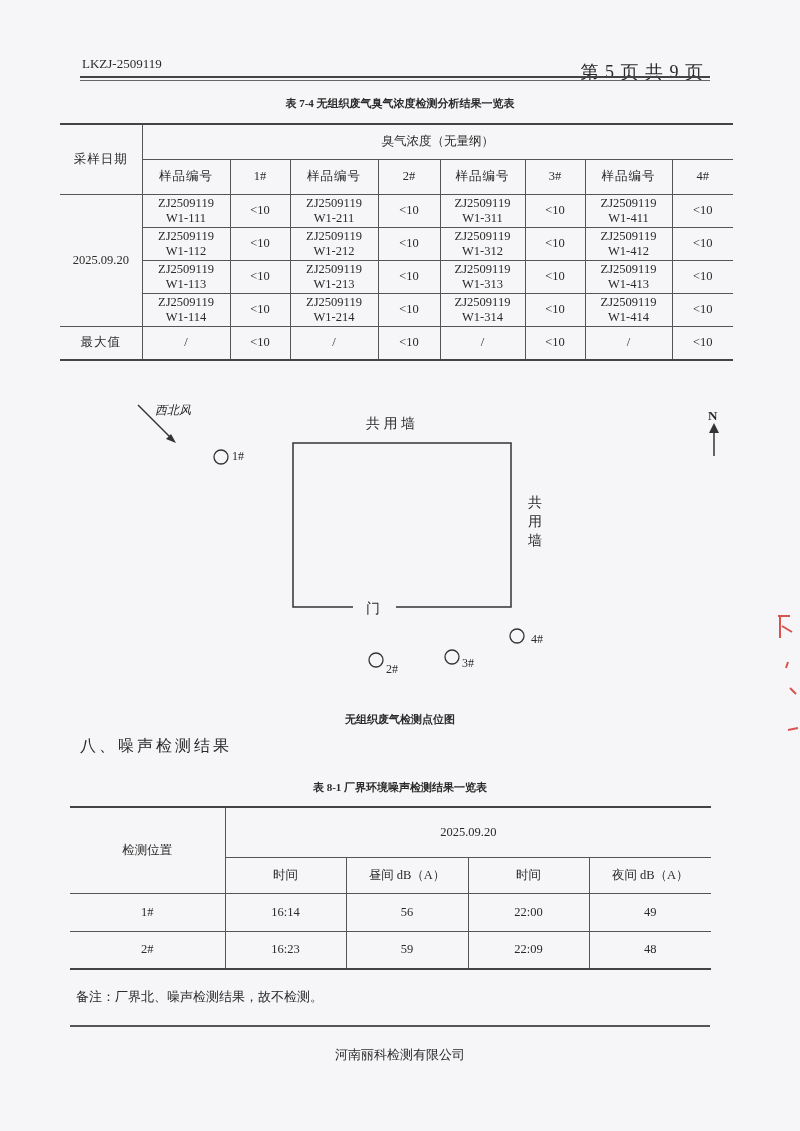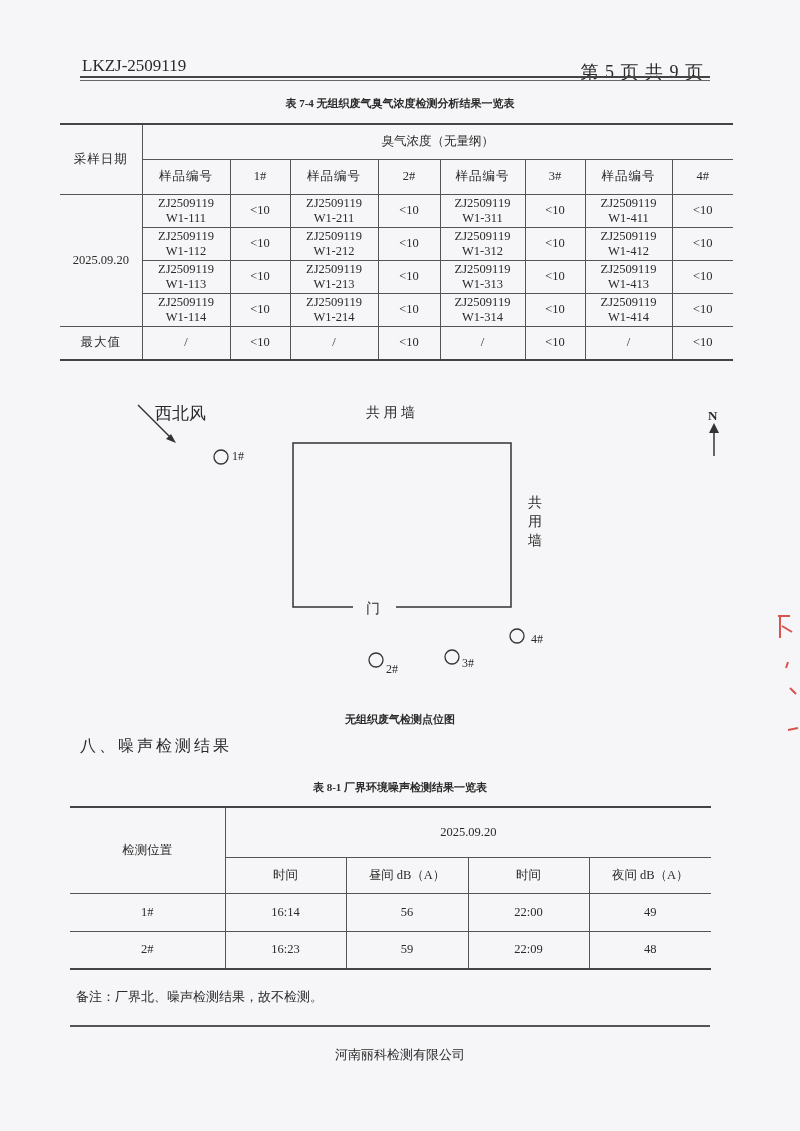--- a/index.html
+++ b/index.html
@@ -1,33 +1,33 @@
 <!DOCTYPE html>
 <html><head>
 <meta charset="utf-8">
 <style>
   html, body { margin:0; padding:0; }
   body { width:800px; height:1131px; background:#f6f6f8; position:relative; overflow:hidden;
          font-family:"Liberation Serif","DejaVu Serif",serif; color:#2a2a2a; }
   .abs { position:absolute; }
-  .hdr-left { left:82px; top:56px; font-size:17px; }
+  .hdr-left { left:82px; top:56px; font-size:13px; }
   .hdr-right { right:96px; top:60px; font-size:18px; letter-spacing:1px; }
   .hdr-line { left:80px; top:76px; width:630px; height:0; border-top:2px solid #444; }
   .hdr-line2 { left:80px; top:80px; width:630px; height:0; border-top:1px solid #666; }
   .caption { width:800px; left:0; text-align:center; font-weight:bold; font-size:11px; }
   table { border-collapse:collapse; position:absolute; font-size:12.5px; }
   td { border:1px solid #555; text-align:center; padding:0; line-height:15px; }
   .t1 { left:60px; top:123px; width:673px; border-top:2px solid #444; border-bottom:2px solid #444; }
   .t1 td:first-child { border-left:none; }
   .t1 tr td:last-child { border-right:none; }
   .t2 { left:70px; top:806px; width:641px; border-top:2px solid #444; border-bottom:2px solid #444; }
   .t2 td:first-child { border-left:none; }
   .t2 tr td:last-child { border-right:none; }
   .cn { letter-spacing:1px; }
-  .wind { left:155px; top:402px; font-size:17px; }
+  .wind { left:155px; top:402px; font-size:12px;font-style:italic; }
   .label { font-size:14px; }
   .section { left:80px; top:736px; font-size:16px; font-weight:normal; letter-spacing:3px; }
   .note { left:76px; top:988px; font-size:13px; }
   .foot-line { left:70px; top:1025px; width:640px; border-top:2px solid #555; }
   .footer { width:800px; left:0; top:1046px; text-align:center; font-size:13px; }
 </style>
 </head>
 <body>
 
 <div class="abs hdr-left">LKZJ-2509119</div>
@@ -134,21 +134,21 @@
   <circle cx="452" cy="267" r="7" fill="none" stroke="#333" stroke-width="1.3"></circle>
   <circle cx="517" cy="246" r="7" fill="none" stroke="#333" stroke-width="1.3"></circle>
 
   <g>
     <line x1="714" y1="40" x2="714" y2="66" stroke="#333" stroke-width="1.5"></line>
     <polygon points="714,33 709,43 719,43" fill="#333"></polygon>
   </g>
 </svg>
 
 <div class="abs wind">西北风</div>
-<div class="abs label" style="left:366px;top:404px;">共 用 墙</div>
+<div class="abs label" style="left:366px;top:415px;">共 用 墙</div>
 <div class="abs label" style="left:528px;top:493px;line-height:19px;">
   <div>共</div>
   <div>用</div>
   <div>墙</div>
 </div>
 <div class="abs label" style="left:366px;top:600px;">门</div>
 <div class="abs" style="left:708px;top:408px;font-weight:bold;font-size:13px;">N</div>
 <div class="abs" style="left:232px;top:449px;font-size:12px;">1#</div>
 <div class="abs" style="left:386px;top:662px;font-size:12px;">2#</div>
 <div class="abs" style="left:462px;top:656px;font-size:12px;">3#</div>

